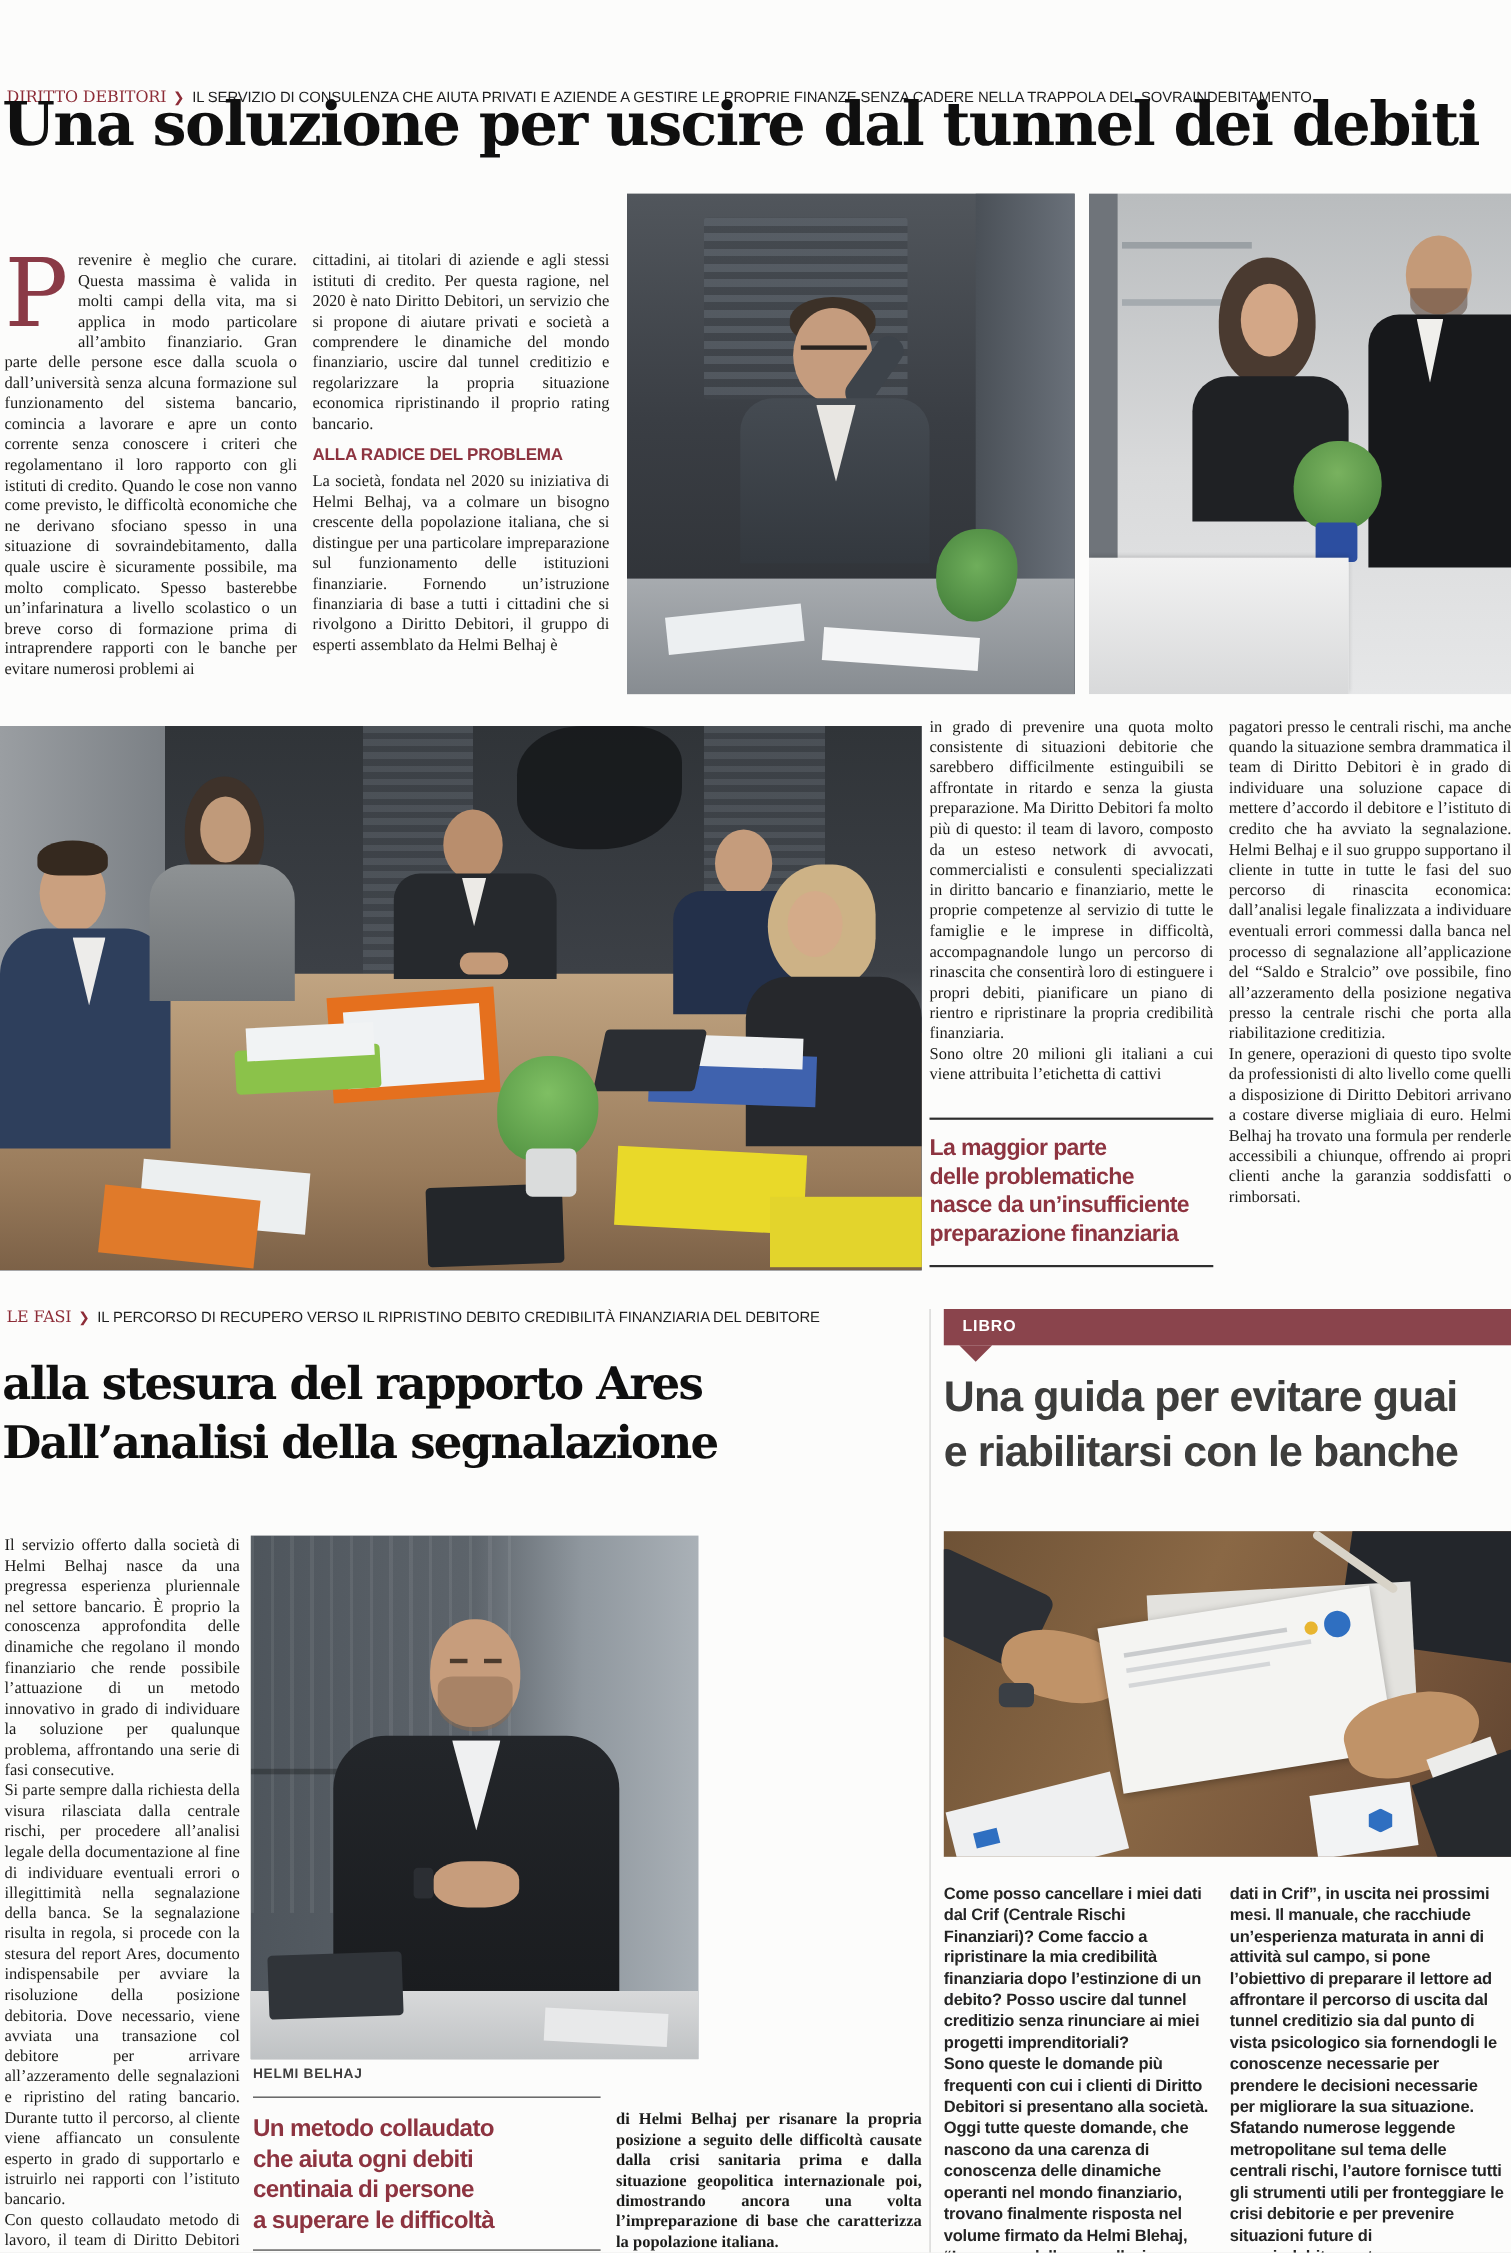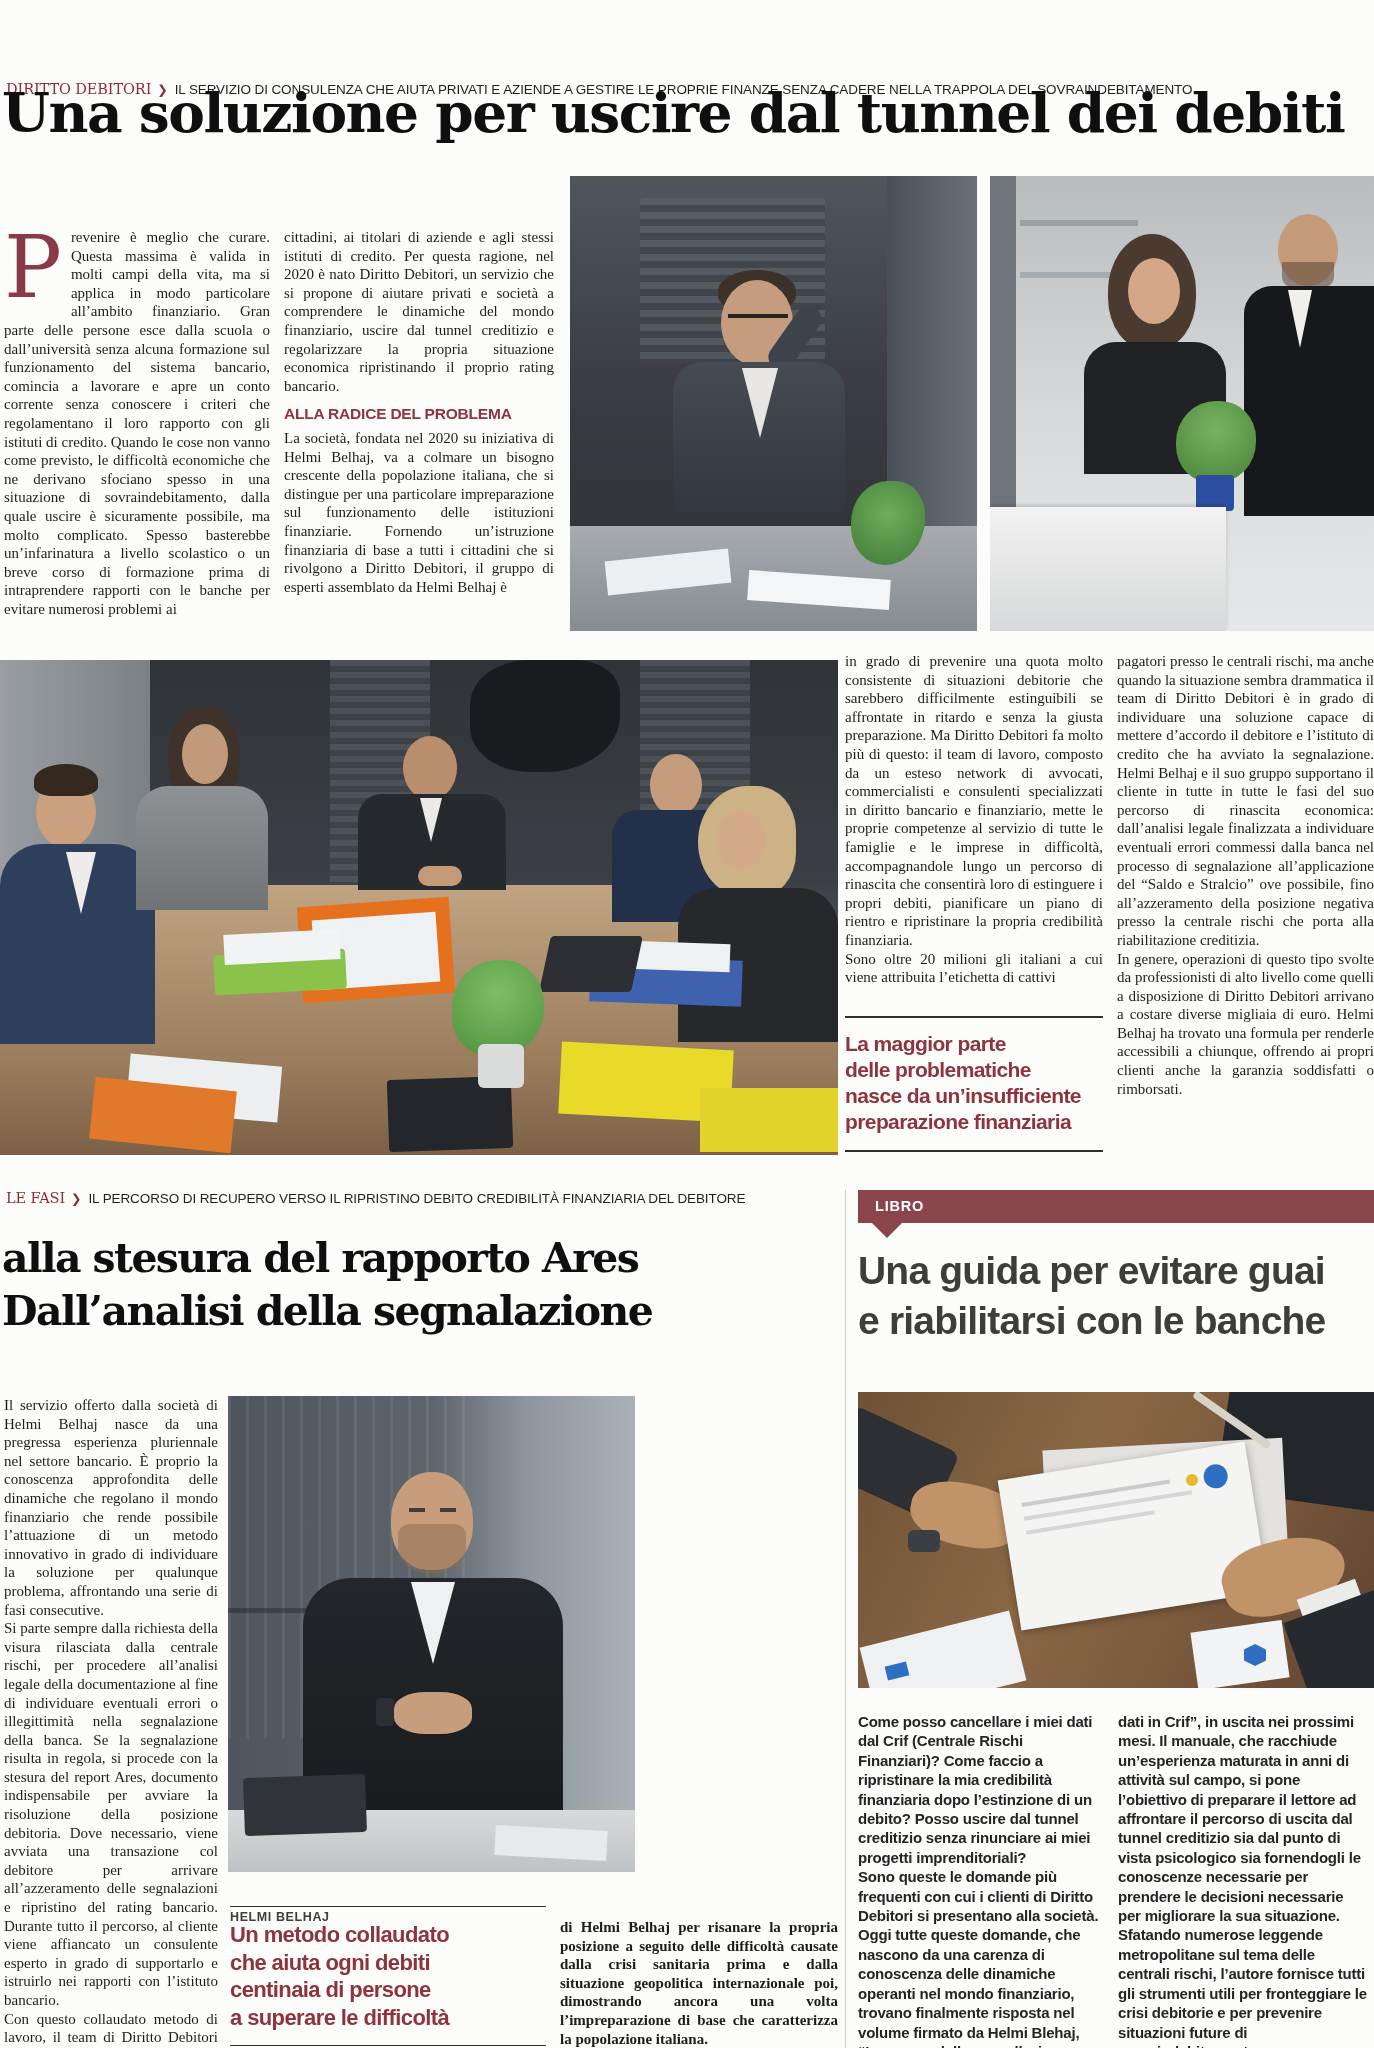--- a/index.html
+++ b/index.html
@@ -185,21 +185,21 @@
     <div class="ph" style="left:212px;top:112px;width:16px;height:4px;background:#4b3a2c;"></div>
     <div class="ph" style="left:75px;top:182px;width:260px;height:234px;background:linear-gradient(180deg,#23262a,#1a1c1f);border-radius:48px 48px 0 0;"></div>
     <div class="ph" style="left:183px;top:186px;width:44px;height:82px;background:#eff0f1;clip-path:polygon(0 0,100% 0,50% 100%);"></div>
     <div class="ph" style="left:166px;top:296px;width:78px;height:42px;background:#c79d7c;border-radius:40%;"></div>
     <div class="ph" style="left:148px;top:302px;width:18px;height:28px;background:#2b2e33;border-radius:4px;"></div>
     <div class="ph" style="left:0;bottom:0;width:100%;height:62px;background:linear-gradient(180deg,#d8d9da,#bfc2c4);"></div>
     <div class="ph" style="left:16px;bottom:38px;width:122px;height:58px;background:#303439;transform:rotate(-2deg);border-radius:4px;"></div>
     <div class="ph" style="right:28px;bottom:14px;width:112px;height:30px;background:#e8e9ea;transform:rotate(3deg);"></div>
   </figure>
 
-  <div class="caption" style="left:230px;top:1878px;margin-top:32px;">HELMI BELHAJ</div>
+  <div class="caption" style="left:230px;top:1878px;">HELMI BELHAJ</div>
 
   <div class="quote q2" style="left:230px;top:1906px;width:316px;border-top-width:1.5px;border-bottom-width:1.5px;">
     <span class="ql">Un metodo collaudato</span>
     <span class="ql">che aiuta ogni debiti</span>
     <span class="ql">centinaia di persone</span>
     <span class="ql">a superare le difficoltà</span>
   </div>
 
   <div class="body" style="left:560px;top:1918px;width:278px;font-weight:bold;">
     <p>di Helmi Belhaj per risanare la propria posizione a seguito delle difficoltà causate dalla crisi sanitaria prima e dalla situazione geopolitica internazionale poi, dimostrando ancora una volta l’impreparazione di base che caratterizza la popolazione italiana.</p>

